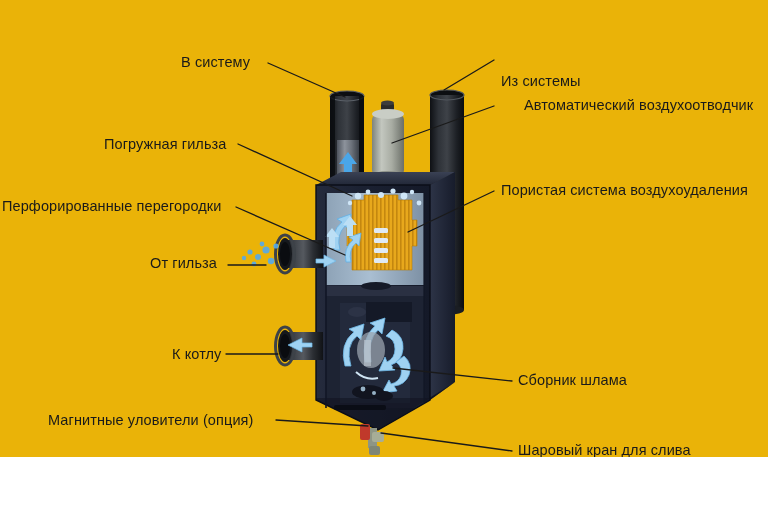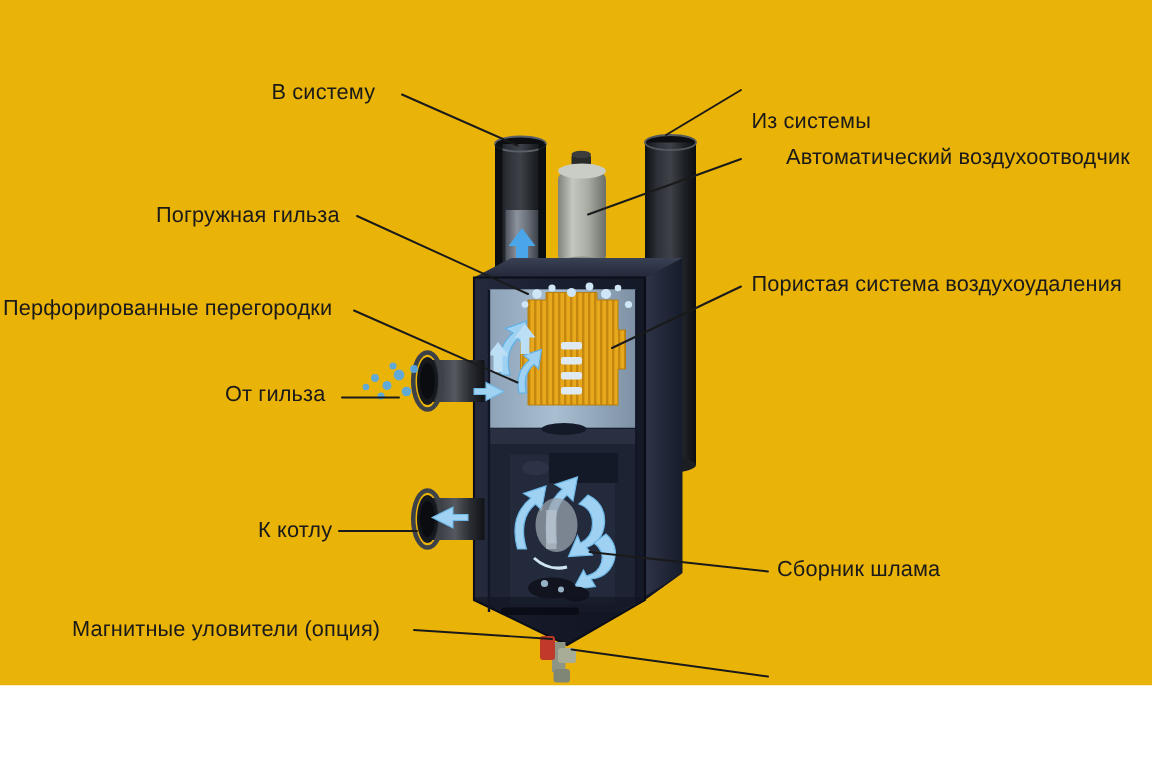--- a/index.html
+++ b/index.html
@@ -287,14 +287,15 @@
   <div class="lbl" style="left:181px; top:53px;">В систему</div>
   <div class="lbl" style="left:501px; top:51px;margin-top:21px;">Из системы</div>
   <div class="lbl" style="left:501px; top:96px;margin-left:23px;">Автоматический воздухоотводчик</div>
   <div class="lbl" style="left:104px; top:135px;">Погружная гильза</div>
   <div class="lbl" style="left:501px; top:181px;">Пористая система воздухоудаления</div>
   <div class="lbl" style="left:2px;   top:197px;">Перфорированные перегородки</div>
   <div class="lbl" style="left:150px; top:254px;">От гильза</div>
   <div class="lbl" style="left:172px; top:345px;">К котлу</div>
   <div class="lbl" style="left:518px; top:371px;">Сборник шлама</div>
   <div class="lbl" style="left:48px;  top:411px;">Магнитные уловители (опция)</div>
+  <div class="lbl" style="left:518px; top:441px;">Шаровый кран для слива</div>
 
 </div>
 
 </body></html>

